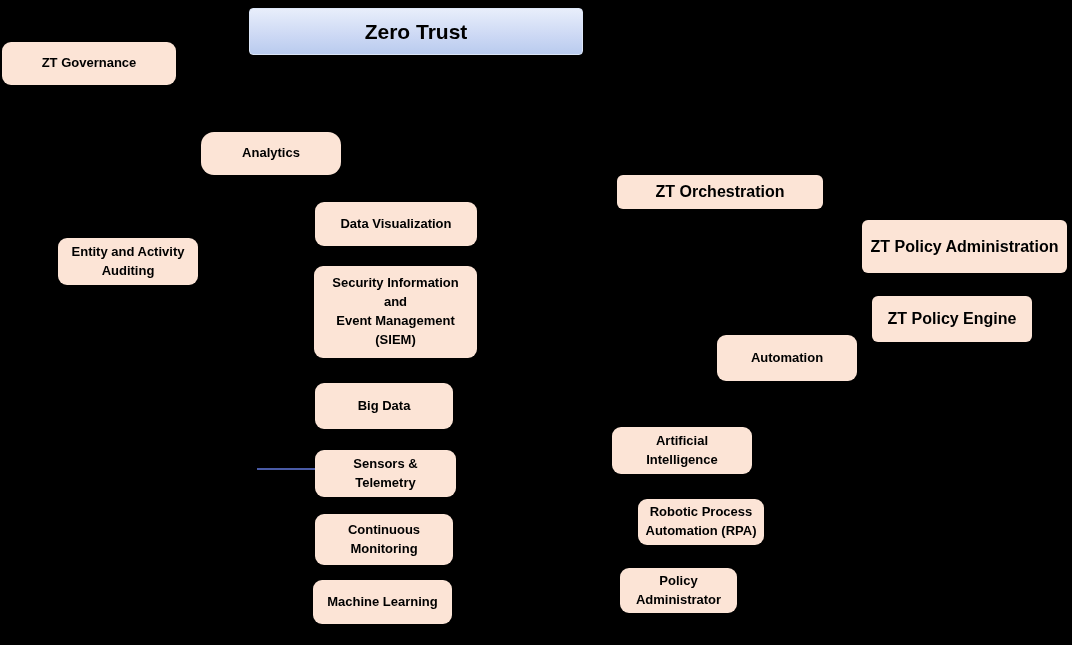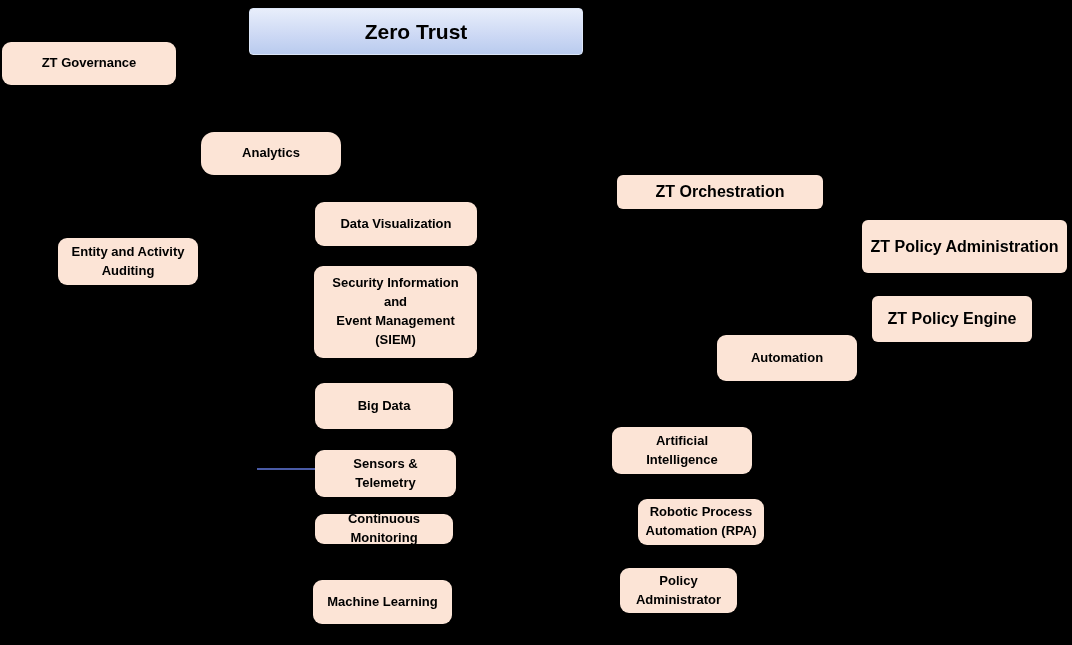--- a/index.html
+++ b/index.html
@@ -59,21 +59,21 @@
   .p3  { left: 862px; top: 180px; width: 205px; height: 53px; }
   .p4  { left: 315px; top: 202px; width: 162px; height: 44px; }
   .p5  { left: 58px;  top: 238px; width: 140px; height: 47px; }
   .p6  { left: 314px; top: 266px; width: 163px; height: 92px; }
   .p7  { left: 872px; top: 256px; width: 160px; height: 46px; }
   .p8  { left: 717px; top: 335px; width: 140px; height: 46px; }
   .p9  { left: 315px; top: 383px; width: 138px; height: 46px; }
   .p10 { left: 612px; top: 427px; width: 140px; height: 47px; }
   .p11 { left: 315px; top: 450px; width: 141px; height: 47px; }
   .p12 { left: 638px; top: 499px; width: 126px; height: 46px; }
-  .p13 { left: 315px; top: 514px; width: 138px; height: 30px; }
+  .p13 { left: 315px; top: 514px; width: 138px; height: 51px; }
   .p14 { left: 620px; top: 568px; width: 117px; height: 45px; }
   .p15 { left: 313px; top: 580px; width: 139px; height: 44px; }
 </style>
 </head>
 <body>
 
 <div class="canvas">
 
   <div class="root">Zero Trust</div>
 

